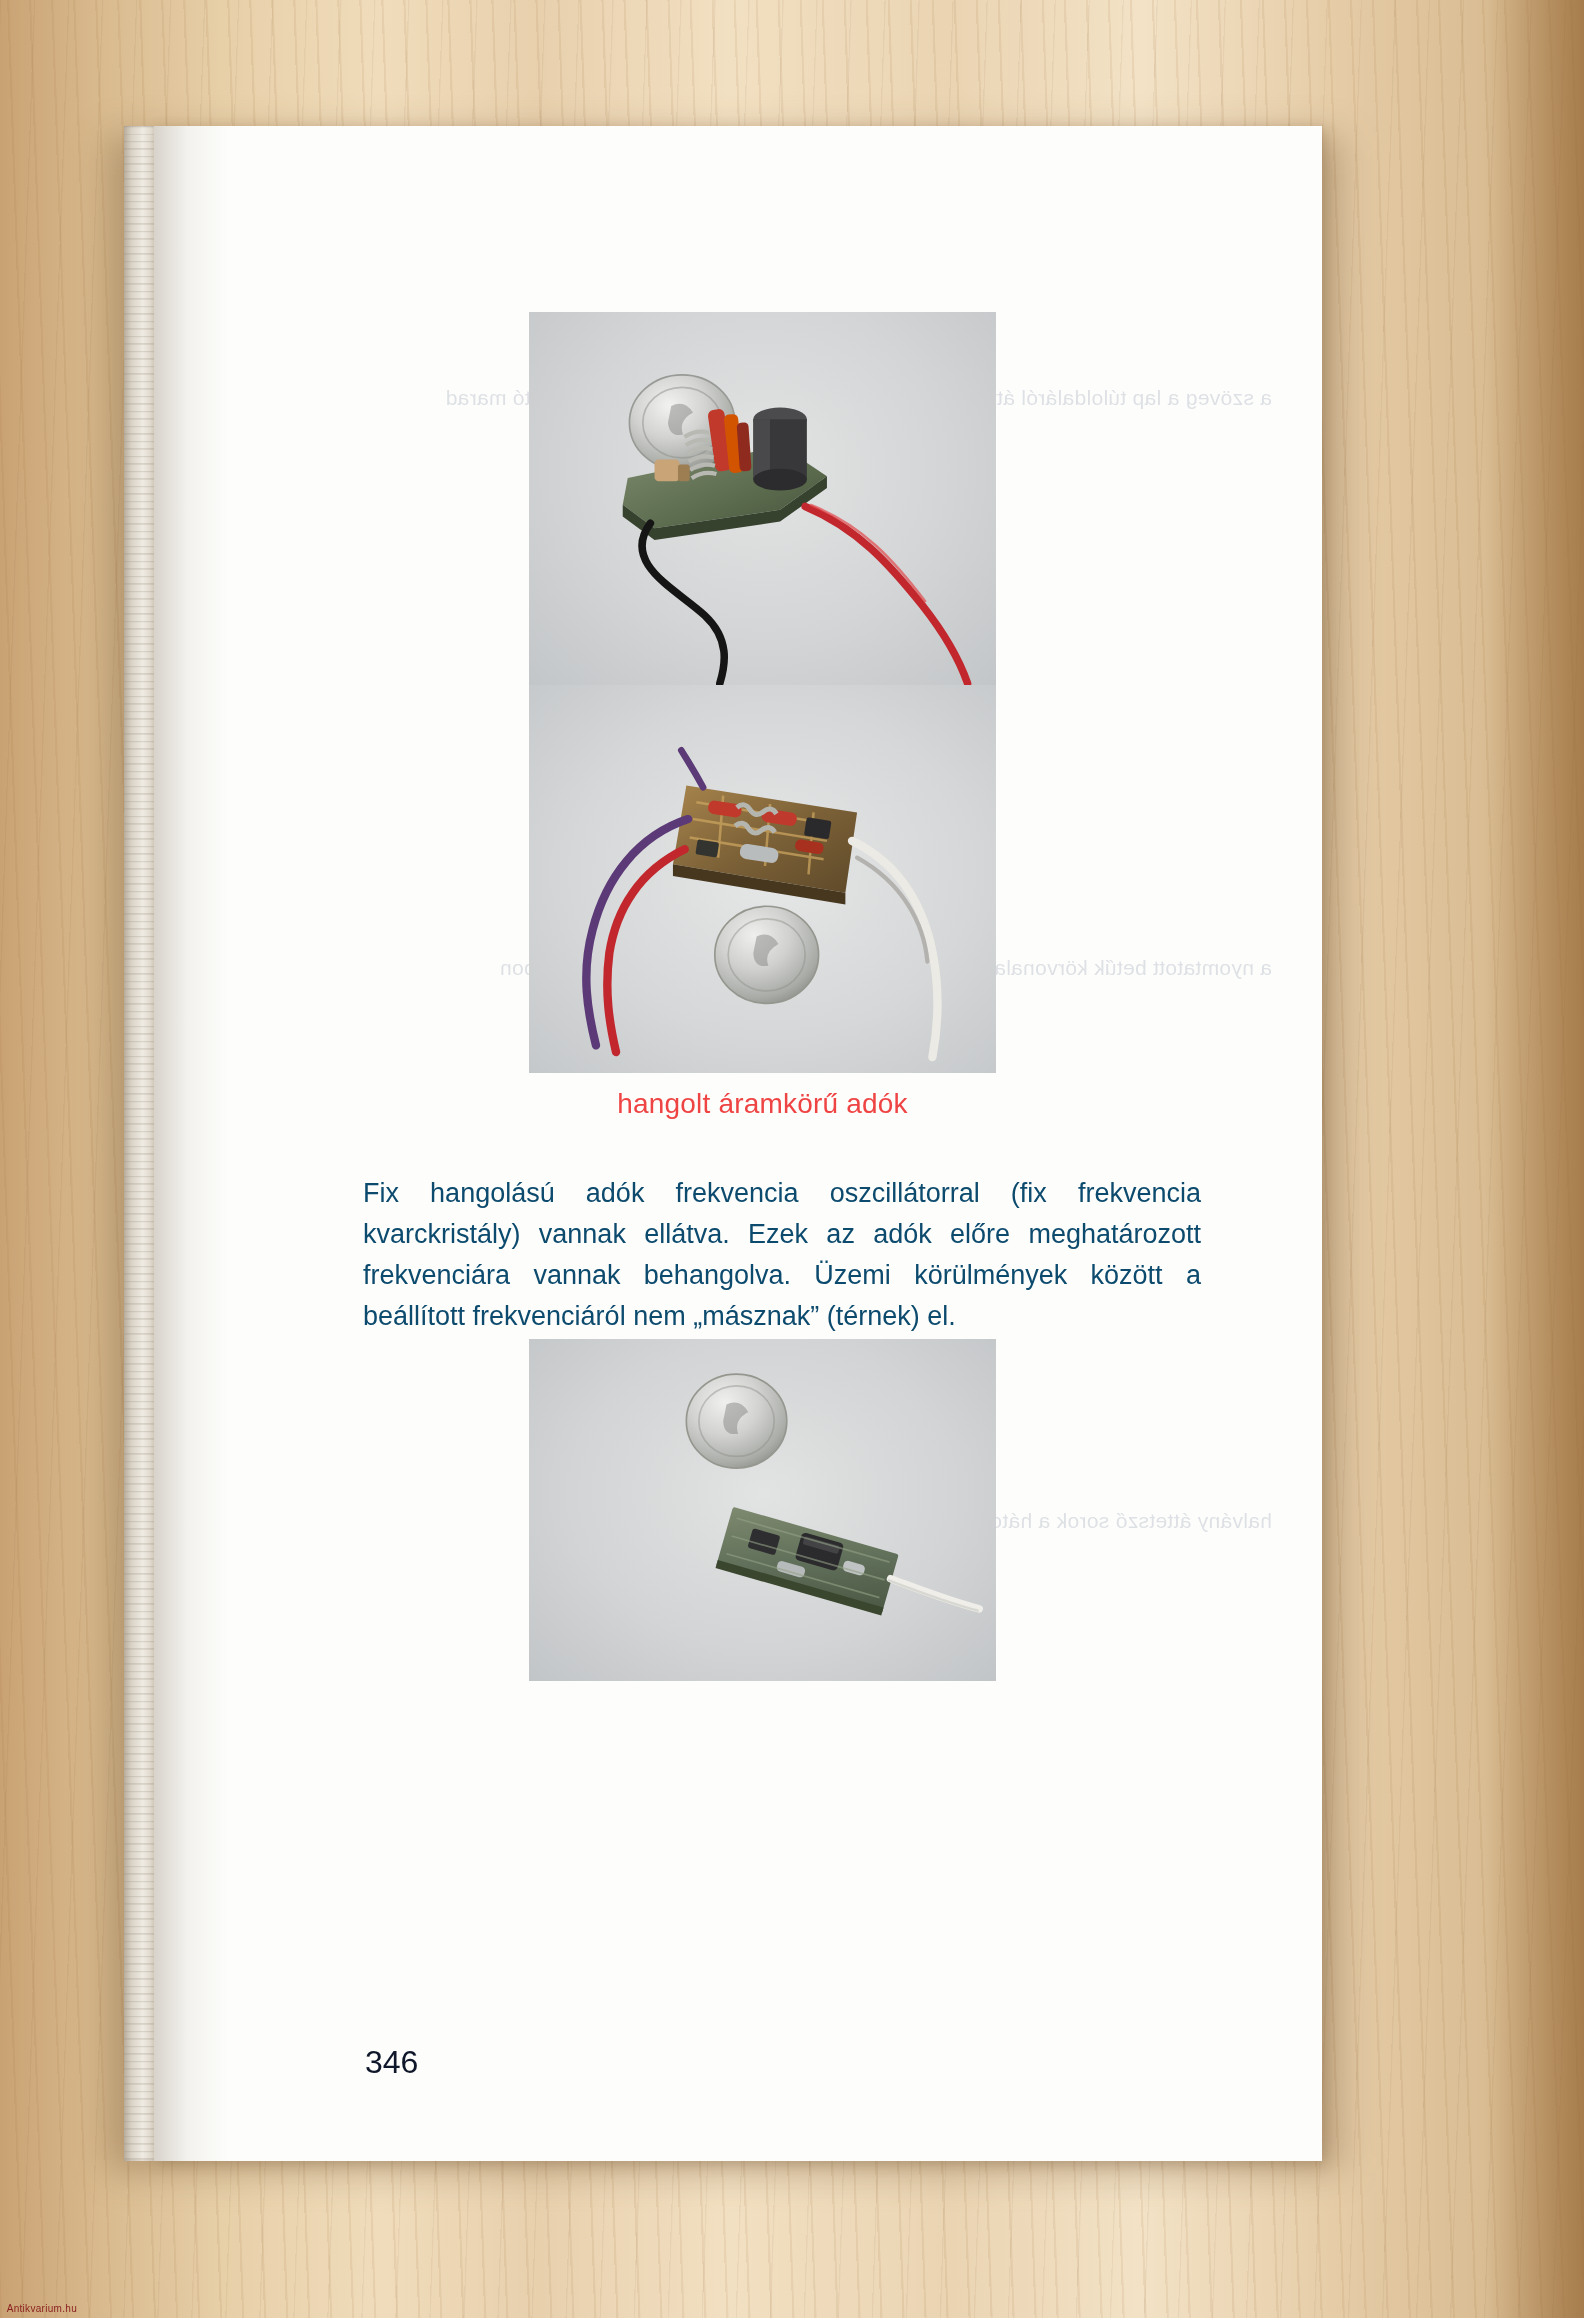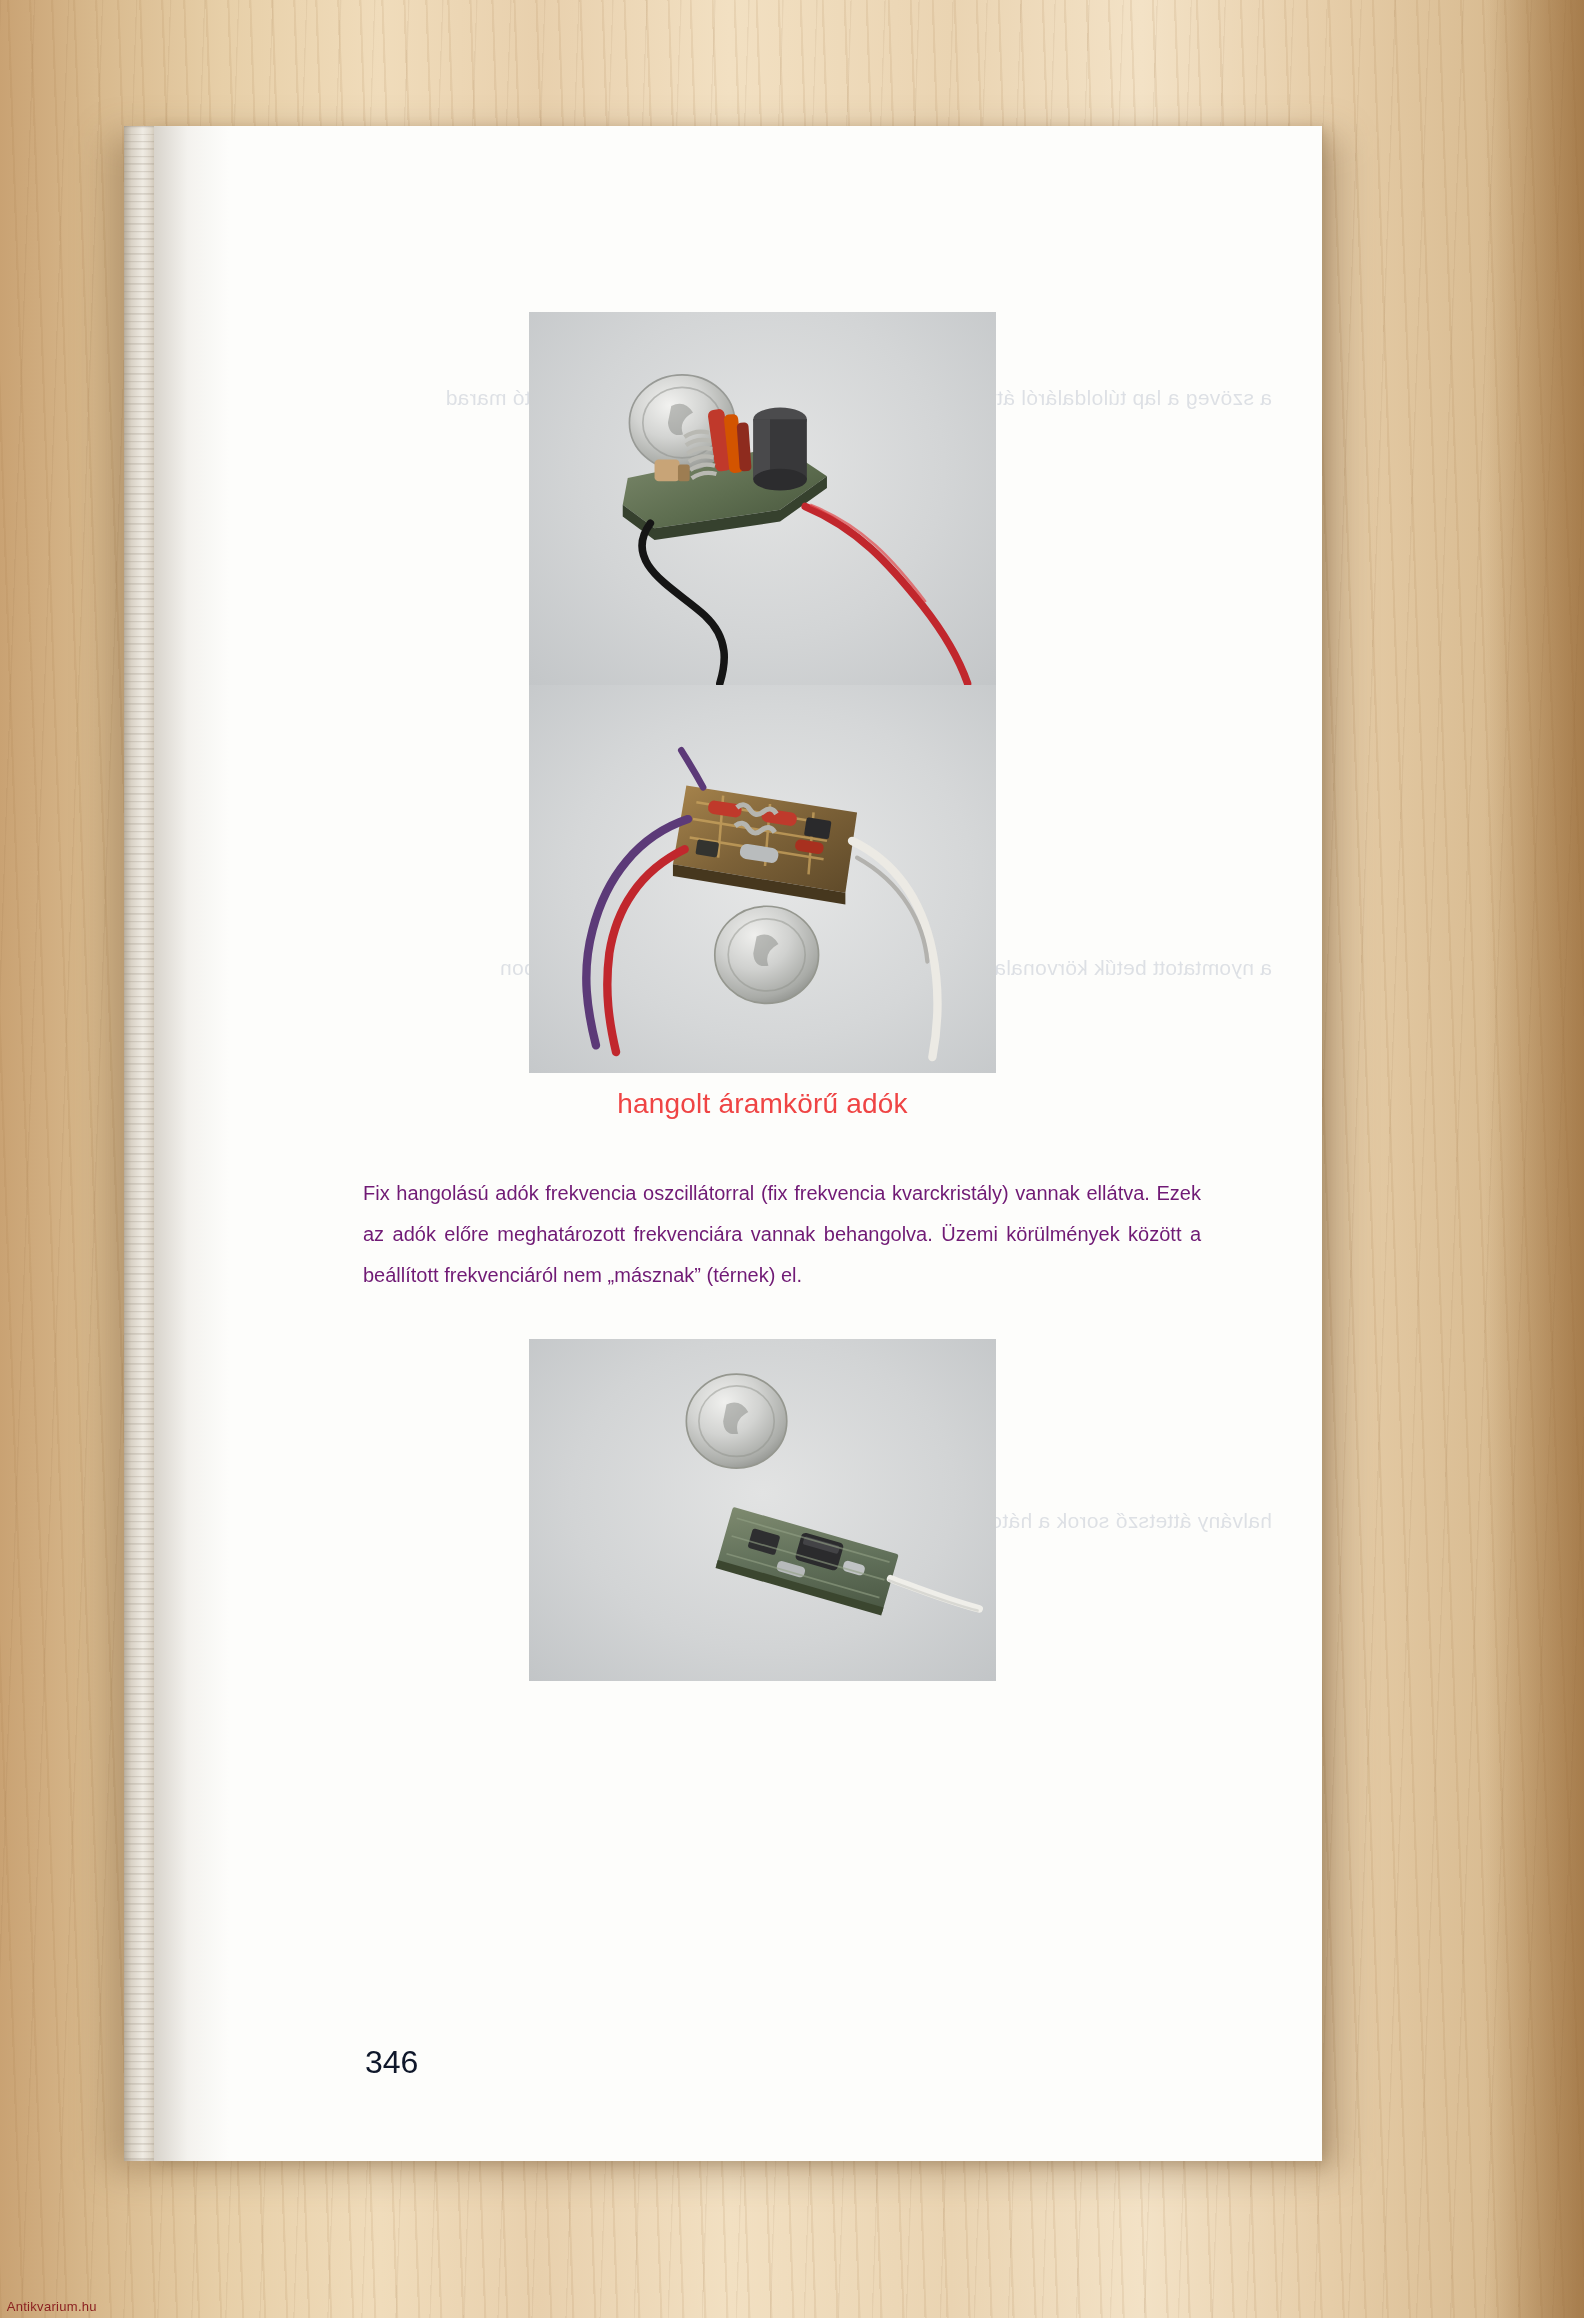--- a/index.html
+++ b/index.html
@@ -154,40 +154,40 @@
     text-align: center;
     font-size: 28px;
     color: #ef4444;
     letter-spacing: 0.2px;
   }
 
   .body-text {
     position: absolute;
     left: 209px;
     width: 838px;
-    font-size: 20px;
+    font-size: 27px;
     line-height: 41px;
-    color: #701a75;
+    color: #0c4a6e;
     text-align: justify;
     text-justify: inter-word;
   }
 
   .page-number {
     position: absolute;
     left: 211px;
     bottom: 80px;
     font-size: 32px;
     color: #0f172a;
   }
 
   .watermark {
     position: absolute;
     left: 6.7px;
     bottom: 5px;
-    font-size: 13px;
+    font-size: 10px;
     color: #8a1f1f;
     letter-spacing: 0.3px;
   }
 
   
   .photo {
     position: absolute;
     inset: 0;
   }
   .grey-bg-1 {

